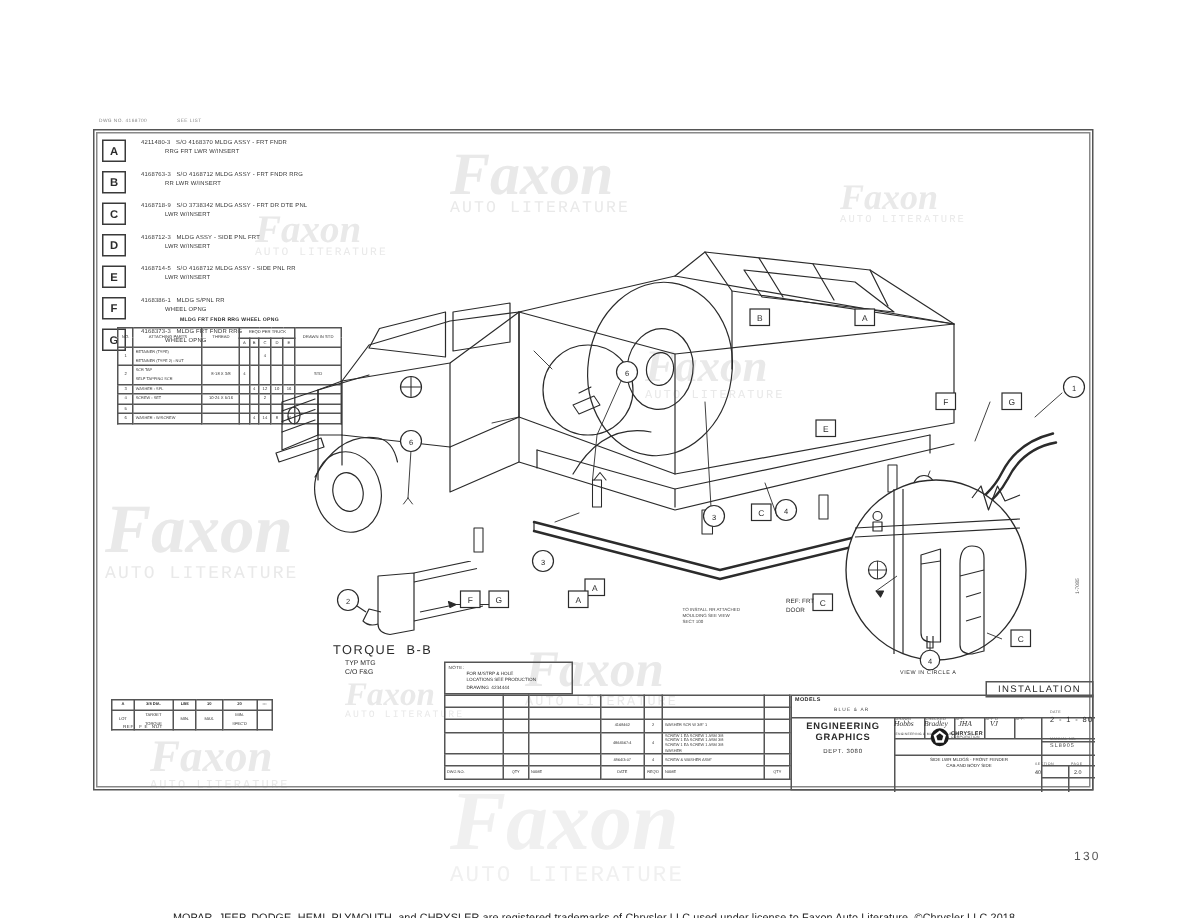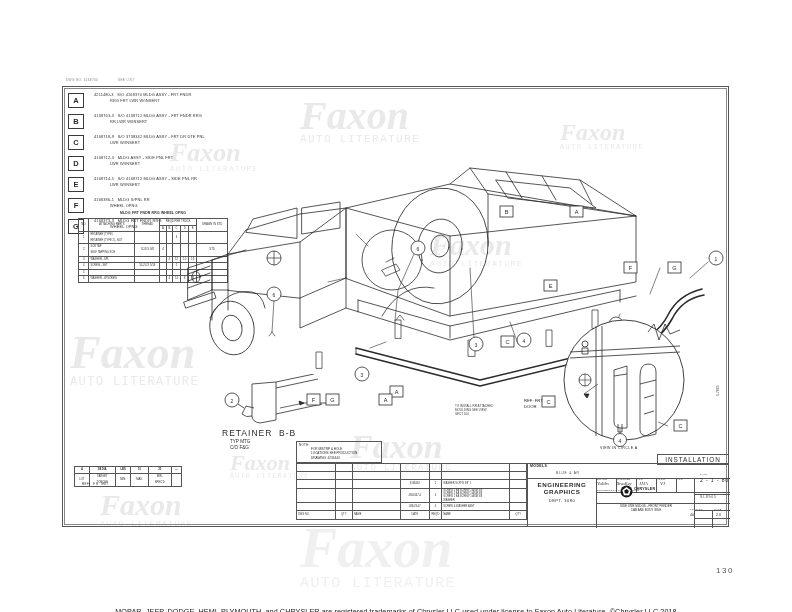--- a/index.html
+++ b/index.html
@@ -487,21 +487,21 @@
       <text class="balnum" x="14" y="28.5" text-anchor="middle">2</text>
     </g>
   </svg>
   <svg style="position:absolute;left:306px;top:392px;" width="38" height="16" viewBox="0 0 38 16">
     <rect x="1" y="2" width="13" height="11" fill="#fff" stroke="#2b2b2b" stroke-width="0.8"></rect>
     <text class="cal" x="7.5" y="10" text-anchor="middle">F</text>
     <rect x="20" y="2" width="13" height="11" fill="#fff" stroke="#2b2b2b" stroke-width="0.8"></rect>
     <text class="cal" x="26.5" y="10" text-anchor="middle">G</text>
   </svg>
 
-  <div class="lbl" id="sec-bb">RETAINER  B-B</div>
+  <div class="lbl" id="sec-bb">TORQUE  B-B</div>
   <div class="lbl" id="sec-sub">TYP MTG
 C/O F&amp;G</div>
 
   <svg style="position:absolute;left:540px;top:318px;" width="160" height="132" viewBox="0 0 160 132">
     <circle cx="84" cy="62" r="60" fill="#fff" stroke="#2b2b2b" stroke-width="0.9"></circle>
     <g fill="none" stroke="#2b2b2b" stroke-width="0.8" stroke-linejoin="round" clip-path="none">
 
       <path d="M56 8 L56 118"></path>
       <path d="M62 8 L62 118"></path>
 

